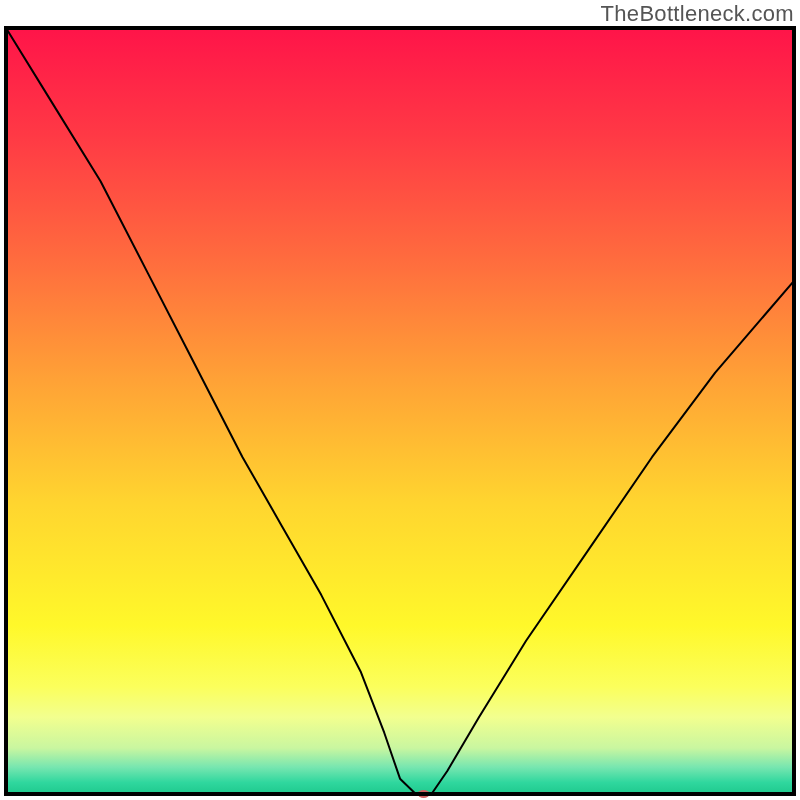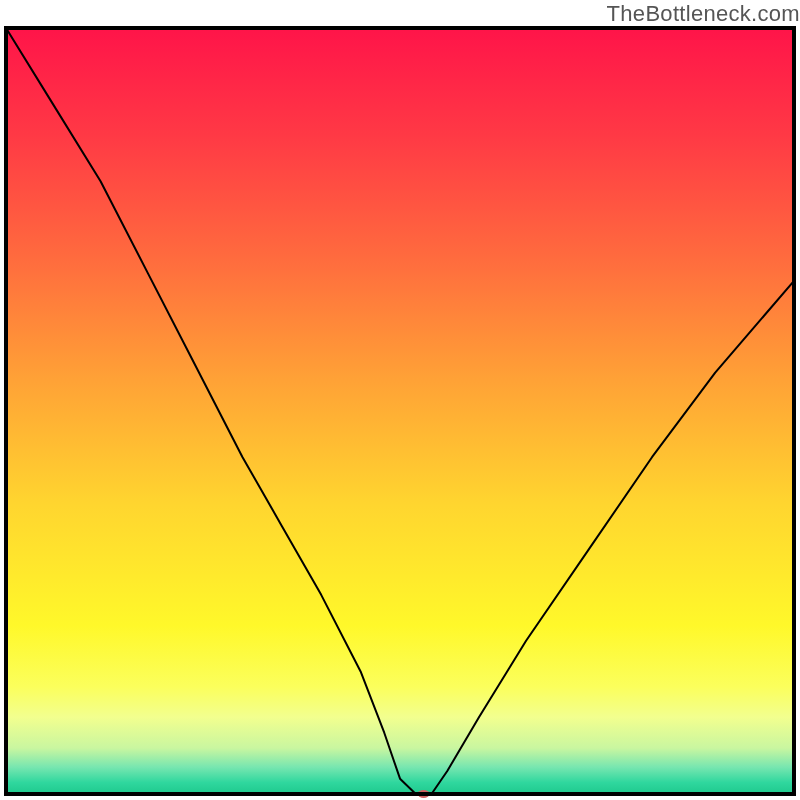--- a/index.html
+++ b/index.html
@@ -13,21 +13,21 @@
   }
   .outer {
     position: relative;
     width: 800px;
     height: 800px;
     box-sizing: border-box;
   }
   .watermark {
     position: absolute;
     top: 1px;
-    right: 0;
+    right: 6px;
     color: #555;
     font-size: 22px;
     letter-spacing: 0.3px;
     font-weight: 500;
     z-index: 5;
   }
   svg.chart {
     position: absolute;
     left: 0;
     top: 0;

